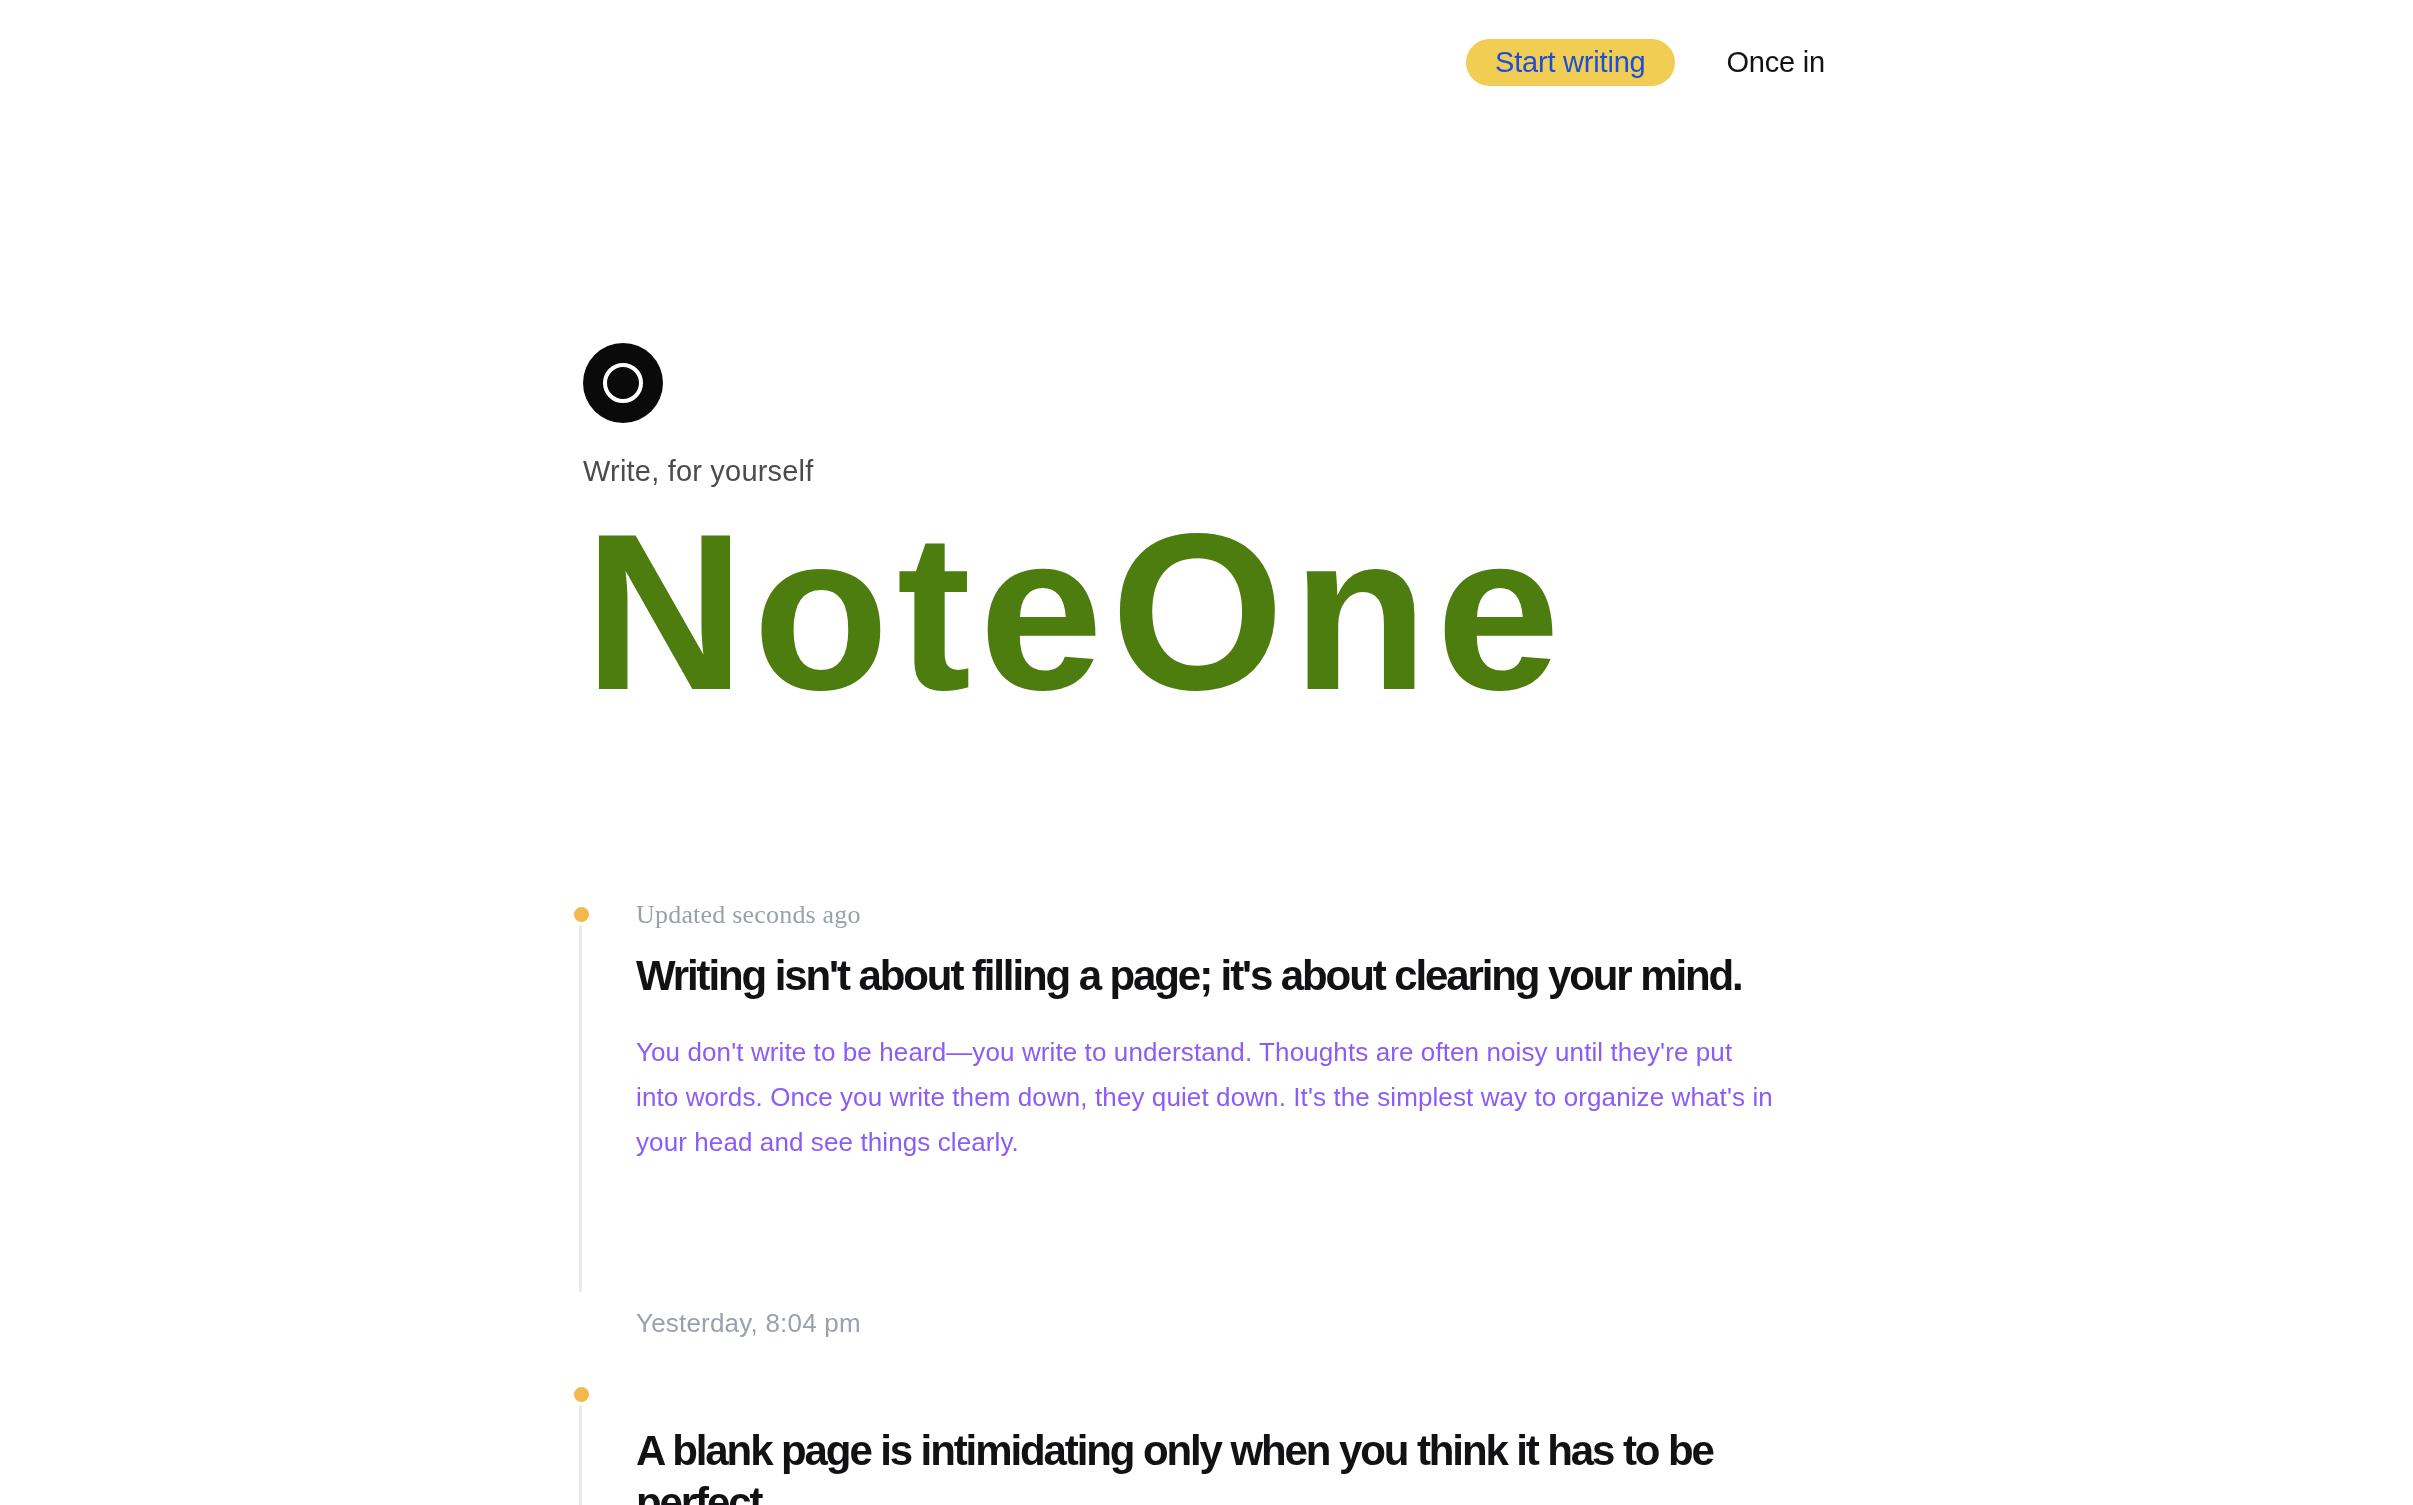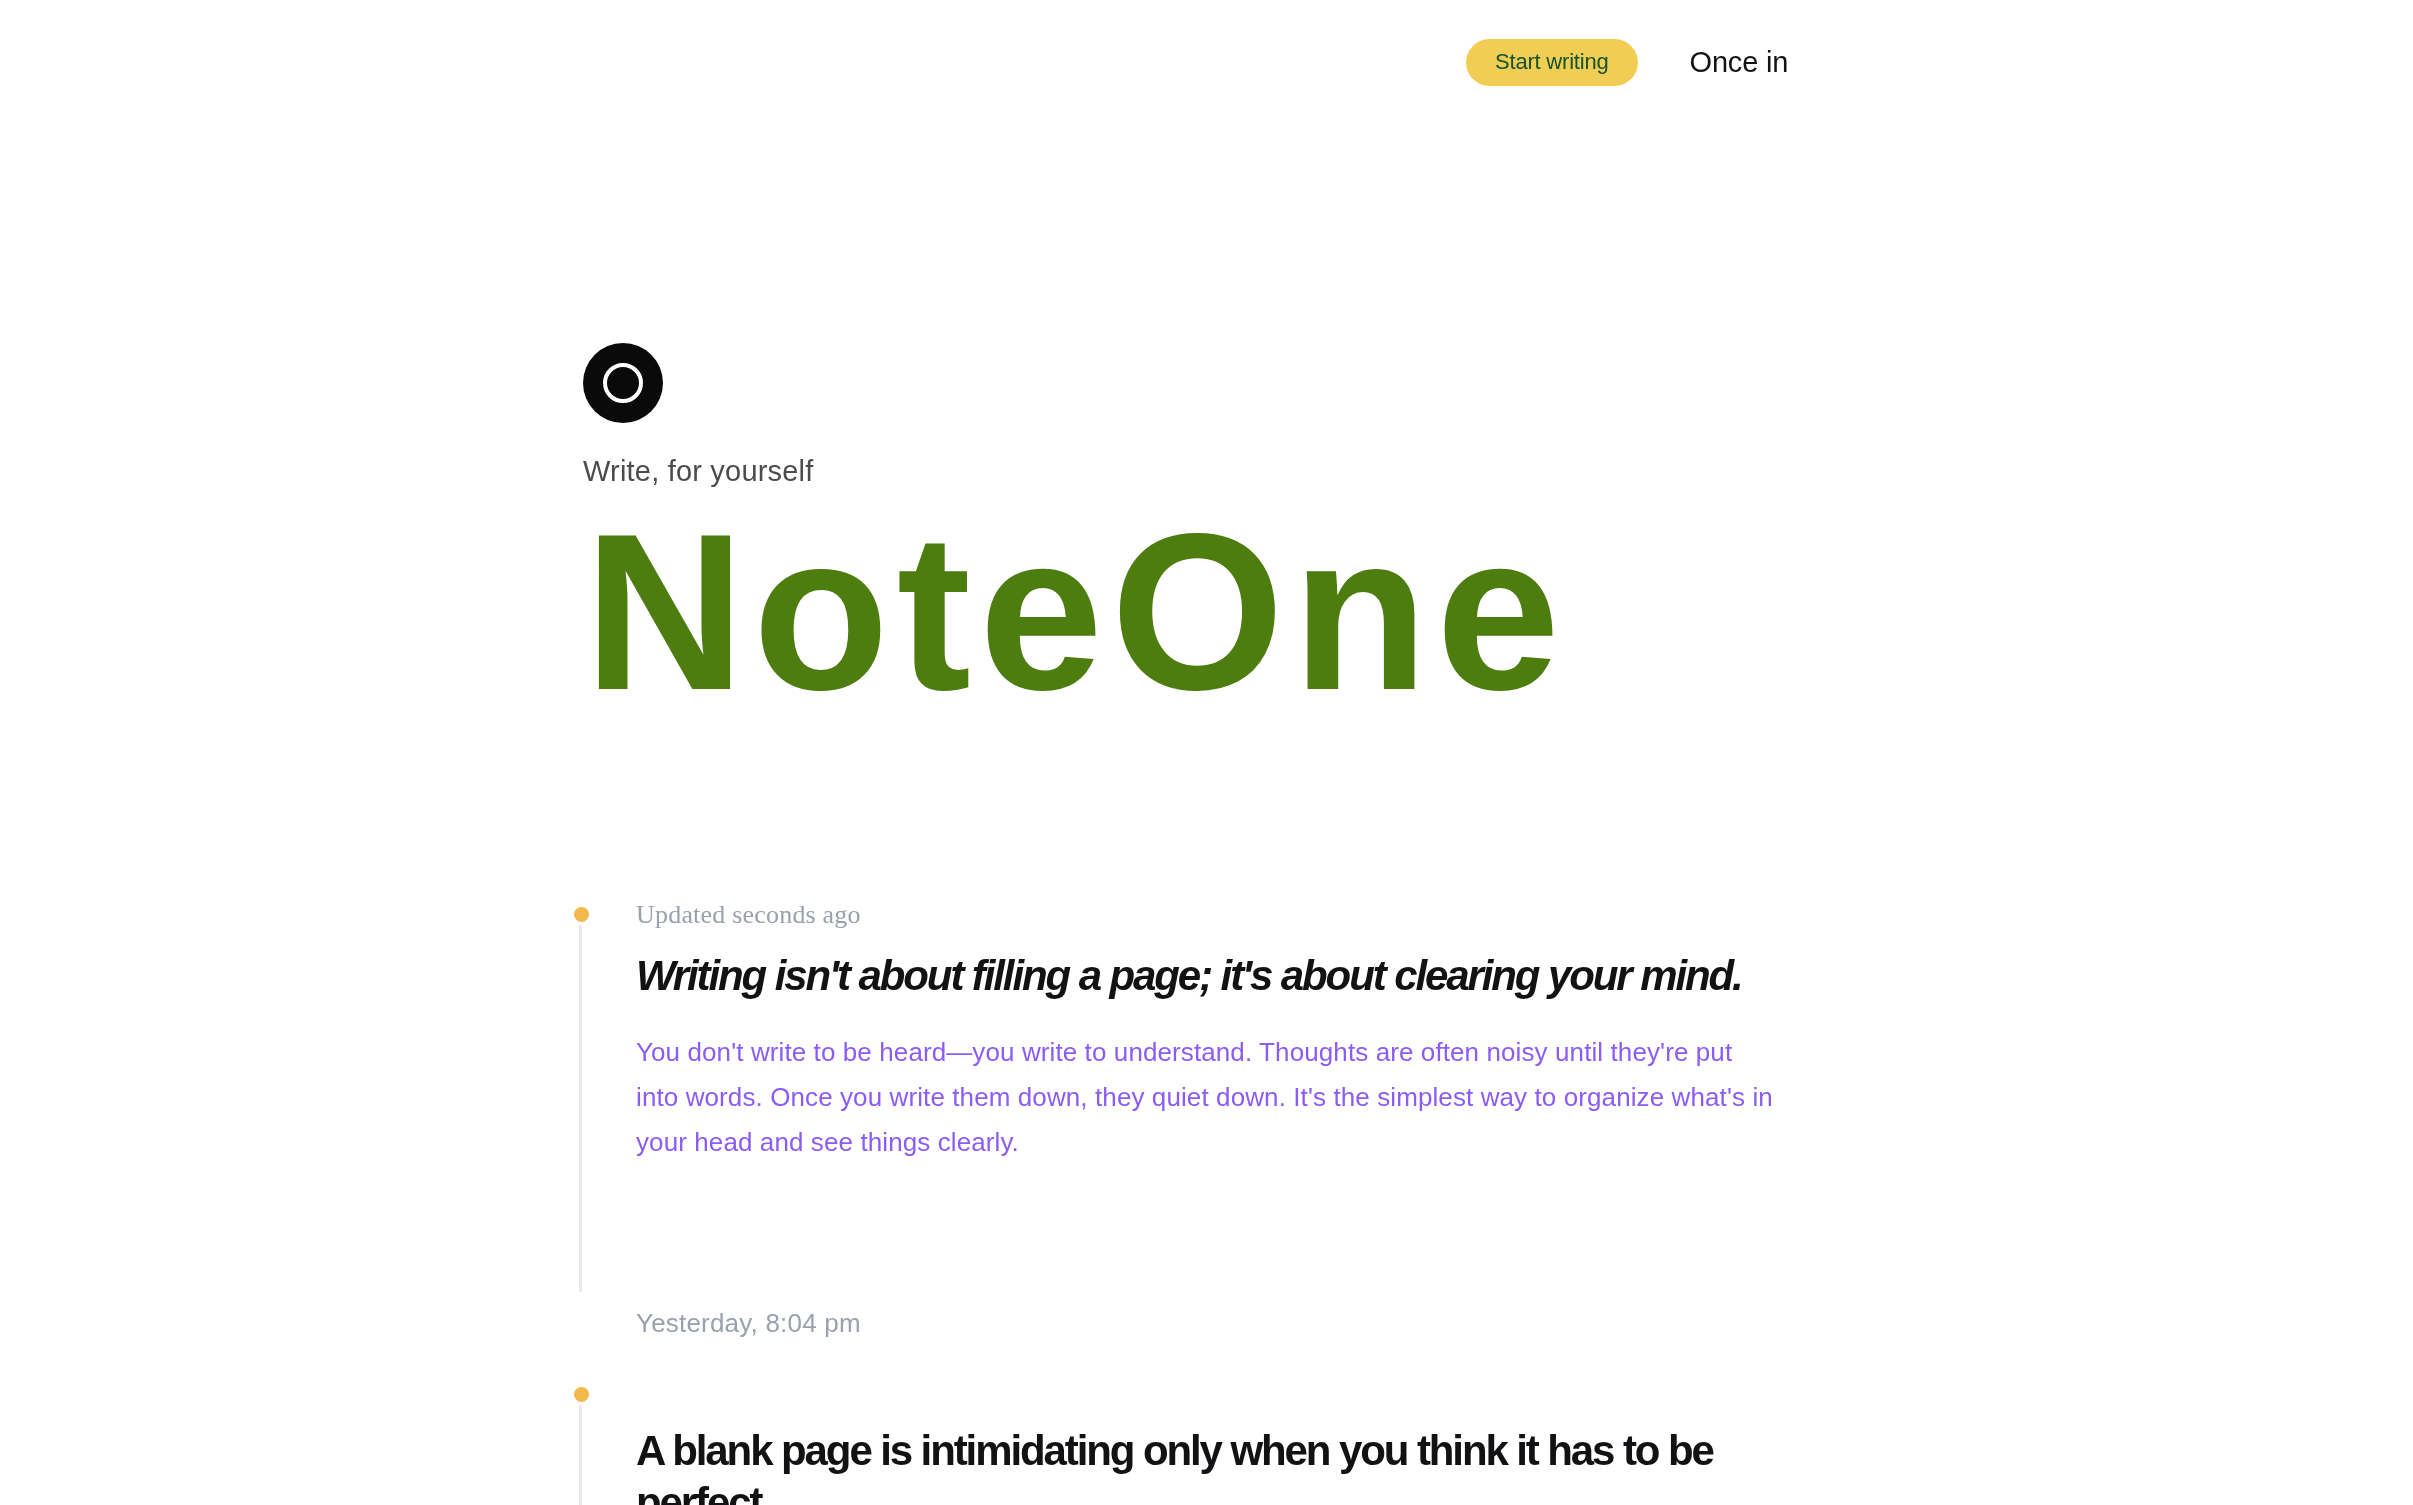--- a/index.html
+++ b/index.html
@@ -7,21 +7,21 @@
   body { font-family: "Liberation Sans", "DejaVu Sans", sans-serif; position: relative; }
 
   
   .header-actions {
     position: absolute; left: 1466px; top: 29px; height: 66px;
     display: flex; align-items: center; gap: 52px;
   }
   .btn-start {
     height: 47px; padding: 0 29px; border: none; cursor: pointer;
     border-radius: 34px; background: #f1ce53;
-    font-family: inherit; font-size: 22px; font-weight: 500; color: #14532d;
+    font-family: inherit; font-size: 29px; font-weight: 500; color: #1d4ed8;
     display: flex; align-items: center; justify-content: center;
     letter-spacing: -0.2px;
   }
   .link-signin {
     font-size: 29px; font-weight: 500; color: #131313; text-decoration: none;
     letter-spacing: -0.2px; cursor: pointer;
   }
 
   
   .logo {
@@ -62,21 +62,21 @@
   }
   .note-body {
     position: absolute; left: 636px; width: 1346px;
     font-size: 26px; line-height: 45px; color: #8b5cf6;
     letter-spacing: 0.1px; white-space: pre-line;
   }
 
   .e1-dot   { top: 907px; }
   .e1-line  { top: 925px; height: 367px; }
   .e1-stamp { top: 902px; font-family: Liberation Serif, serif; }
-  .e1-title { top: 950px; font-style: italic; }
+  .e1-title { top: 950px; }
   .e1-body  { top: 1030px; }
 
   .e2-dot   { top: 1387px; }
   .e2-line  { top: 1405px; height: 135px; }
   .e2-stamp { top: 1310px; }
   .e2-title { top: 1425px; }
 </style>
 </head>
 <body>
 

